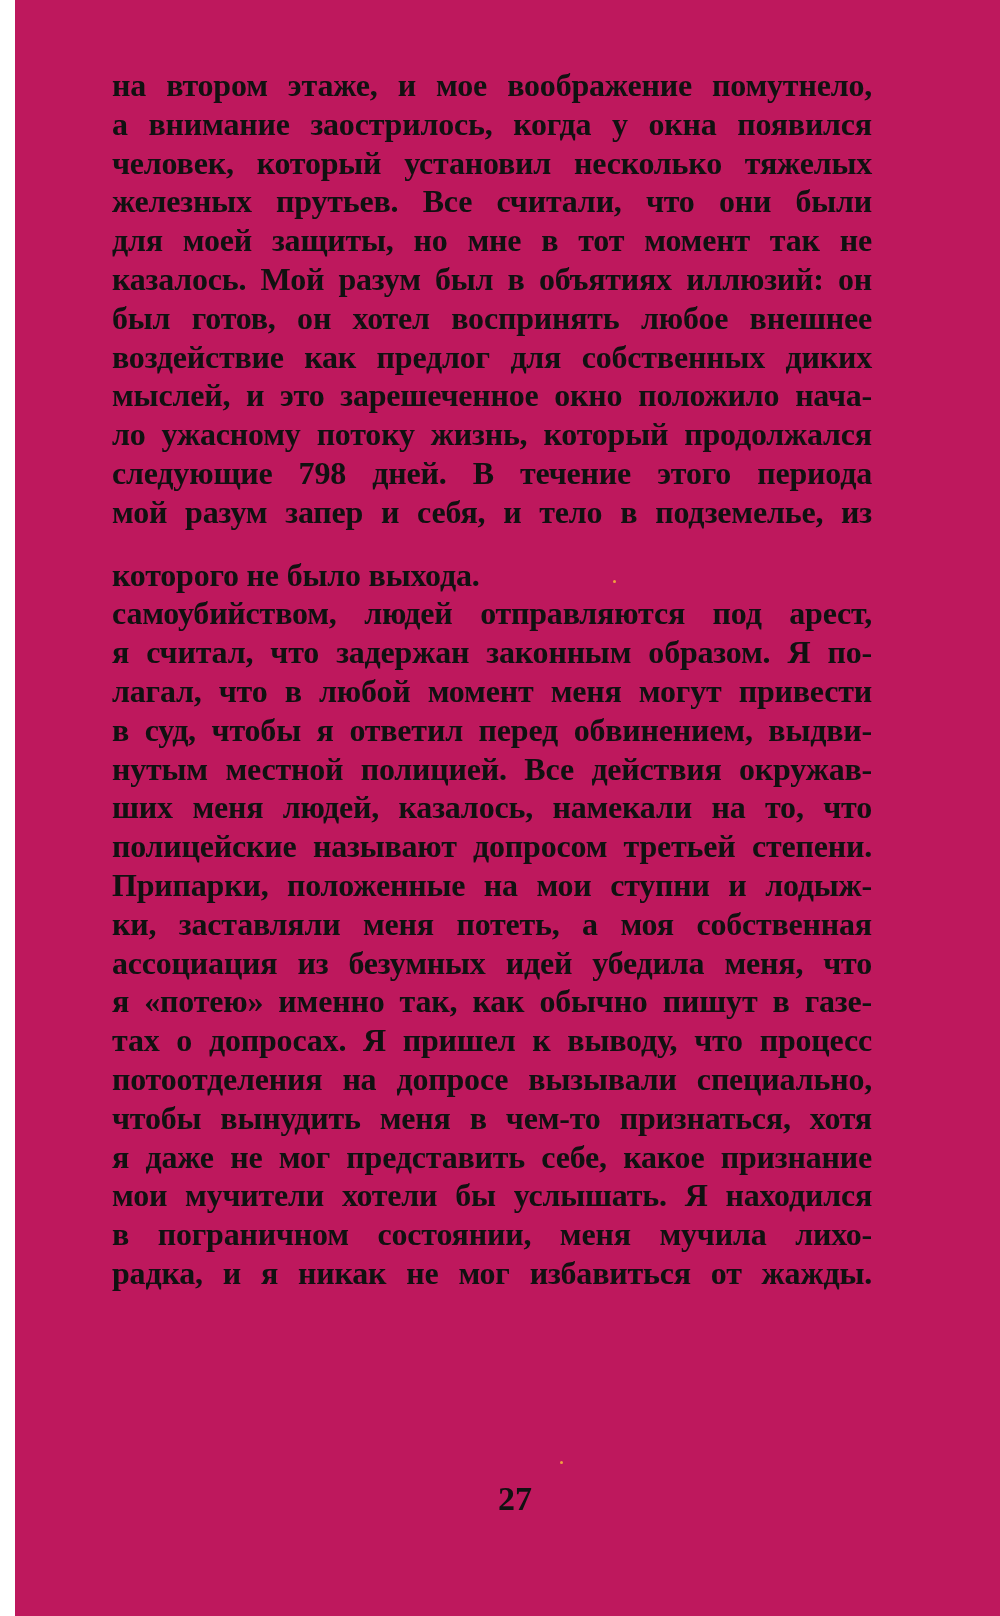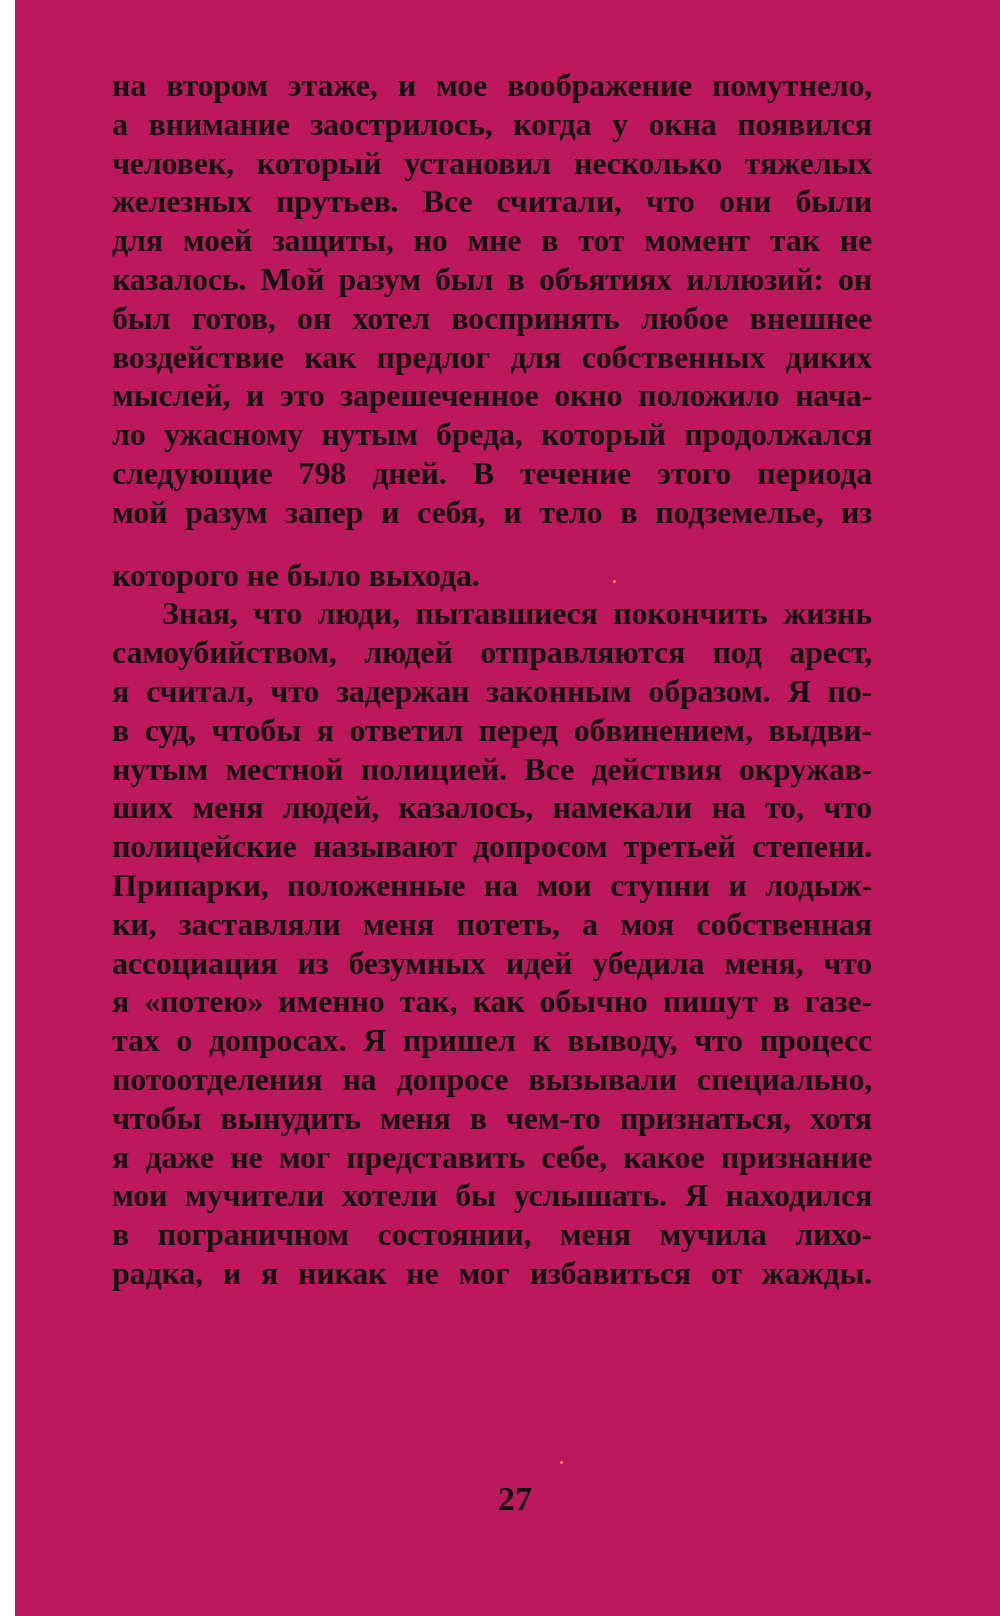--- a/index.html
+++ b/index.html
@@ -72,29 +72,29 @@
       <div>
         <span class="line">на втором этаже, и мое воображение помутнело,</span>
         <span class="line">а внимание заострилось, когда у окна появился</span>
         <span class="line">человек, который установил несколько тяжелых</span>
         <span class="line">железных прутьев. Все считали, что они были</span>
         <span class="line">для моей защиты, но мне в тот момент так не</span>
         <span class="line">казалось. Мой разум был в объятиях иллюзий: он</span>
         <span class="line">был готов, он хотел воспринять любое внешнее</span>
         <span class="line">воздействие как предлог для собственных диких</span>
         <span class="line">мыслей, и это зарешеченное окно положило нача-</span>
-        <span class="line">ло ужасному нутым бреда, который продолжался</span>
+        <span class="line">ло ужасному потоку жизнь, который продолжался</span>
         <span class="line">следующие 798 дней. В течение этого периода</span>
         <span class="line">мой разум запер и себя, и тело в подземелье, из</span>
         <span class="line last">которого не было выхода.</span>
       </div>
       <div>
-        <span class="line indent">Зная, что люди, пытавшиеся покончить жизнь</span>
         <span class="line">самоубийством, людей отправляются под арест,</span>
         <span class="line">я считал, что задержан законным образом. Я по-</span>
+        <span class="line">лагал, что в любой момент меня могут привести</span>
         <span class="line">в суд, чтобы я ответил перед обвинением, выдви-</span>
         <span class="line">нутым местной полицией. Все действия окружав-</span>
         <span class="line">ших меня людей, казалось, намекали на то, что</span>
         <span class="line">полицейские называют допросом третьей степени.</span>
         <span class="line">Припарки, положенные на мои ступни и лодыж-</span>
         <span class="line">ки, заставляли меня потеть, а моя собственная</span>
         <span class="line">ассоциация из безумных идей убедила меня, что</span>
         <span class="line">я «потею» именно так, как обычно пишут в газе-</span>
         <span class="line">тах о допросах. Я пришел к выводу, что процесс</span>
         <span class="line">потоотделения на допросе вызывали специально,</span>

